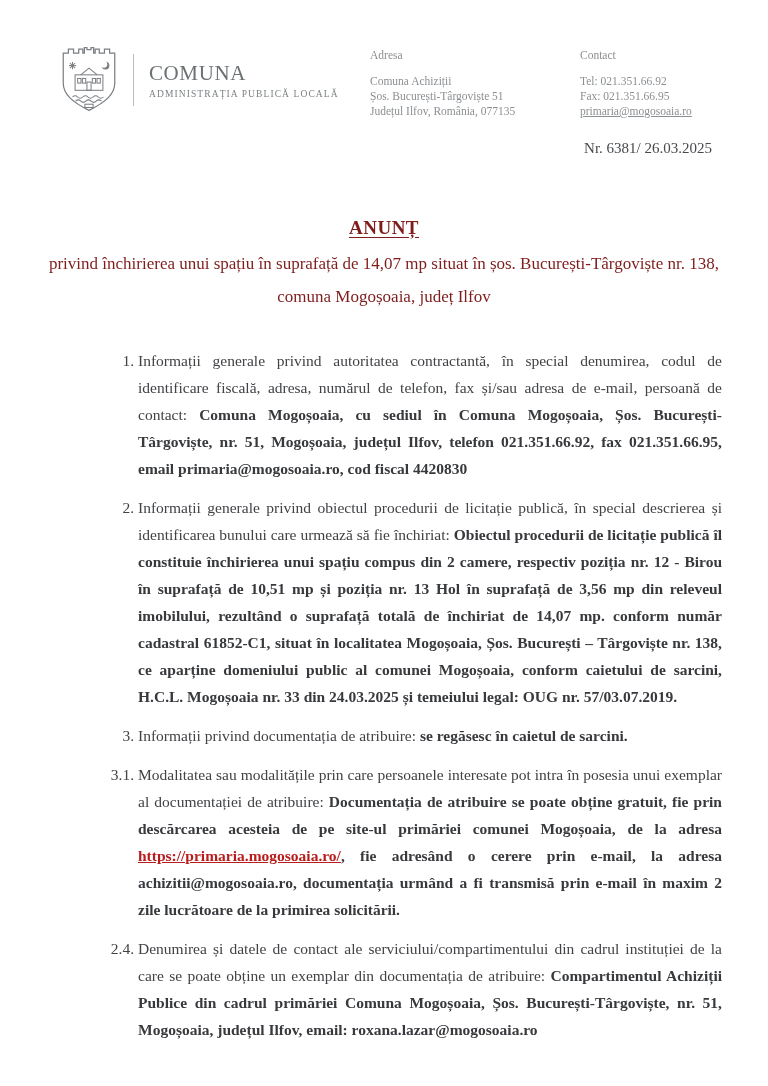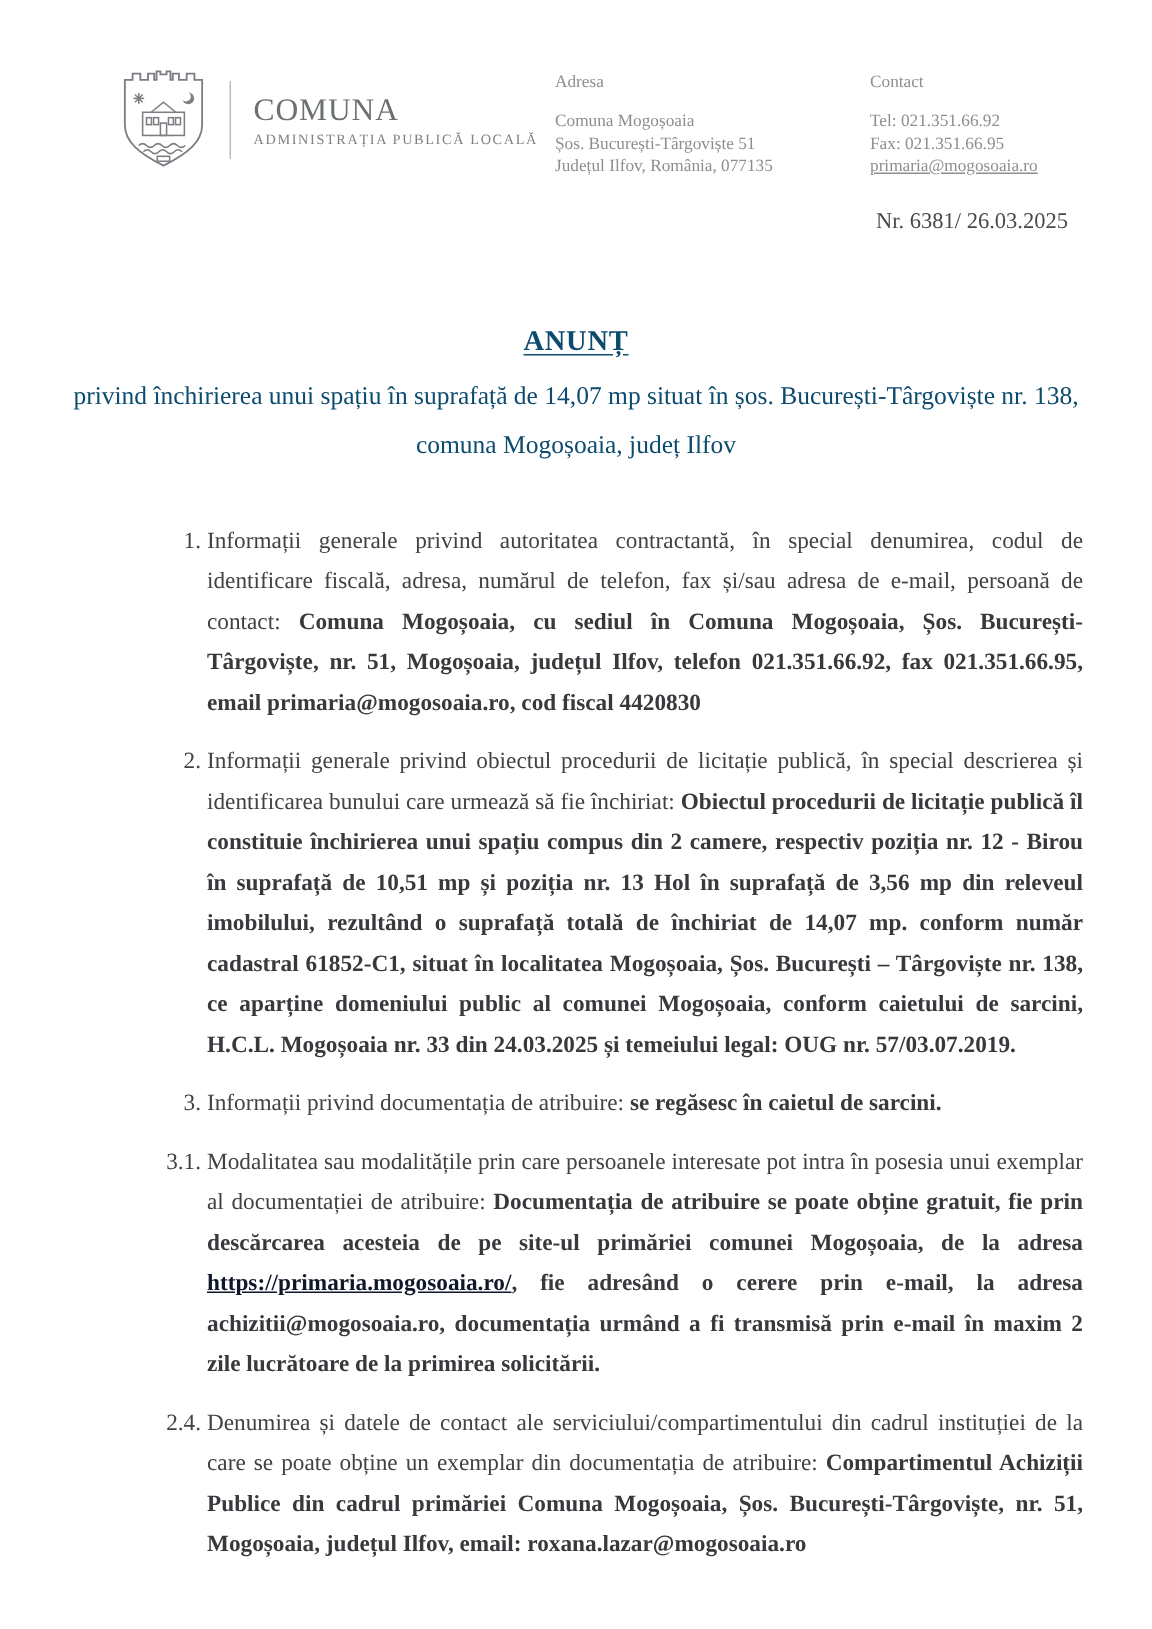--- a/index.html
+++ b/index.html
@@ -7,48 +7,48 @@
   .page {
     width: 768px; height: 1086px;
     background: #ffffff;
     font-family: "Liberation Serif", serif;
     color: #404245;
     overflow: hidden;
     position: relative;
   }
   
   .header { position: relative; height: 130px; }
-  .brand { position: absolute; left: 80px; top: 46px; display: flex; align-items: center; justify-content: flex-end; }
+  .brand { position: absolute; left: 60px; top: 46px; display: flex; align-items: center; justify-content: flex-end; }
   .logo-wrap { width: 58px; height: 68px; }
   .brand-divider { width: 0; border-left: 1.5px solid #b9bcbe; height: 52px; margin: 0 15px 0 15px; }
   .org { display: flex; flex-direction: column; color: #6b7073; }
   .org-line { font-size: 21px; line-height: 24px; letter-spacing: 0.6px; }
   .org-sub { font-size: 9.5px; letter-spacing: 1.1px; margin-top: 4px; color: #7d8184; }
   .hcol { position: absolute; top: 48px; font-size: 11.5px; line-height: 15px; color: #8b8f92; }
   .hcol-addr { left: 370px; }
   .hcol-contact { left: 580px; }
   .hcol-heading { margin-bottom: 11px; display: inline-block; }
   .hcol a { color: #8b8f92; }
   
   .doc-number { text-align: right; margin: 10px 56px 4px 0; font-size: 15px; color: #47494c; }
   
-  .title-block { text-align: center; color: #0c4a6e; }
+  .title-block { text-align: center; color: #7f1d1d; }
   .doc-title {
     margin-top: 56px; font-size: 19px; font-weight: bold; letter-spacing: 0.5px;
     text-decoration: underline; text-underline-offset: 3px; display: inline-block;
   }
   .doc-subtitle {
     margin: 8px 42px 0 42px; font-size: 17px; font-weight: normal; line-height: 33px;
   }
   
   .doc-body { margin: 34px 46px 0 100px; font-size: 15.5px; line-height: 27px; }
   .para { position: relative; padding-left: 38px; text-align: justify; margin-bottom: 12px; }
   .para .num { position: absolute; left: 0; top: 0; width: 34px; text-align: right; }
   .para b, .para .bold { font-weight: bold; color: #37393c; }
-  .para a.doc-link { color: #0f172a; font-weight: bold; text-decoration: underline; }
+  .para a.doc-link { color: #b91c1c; font-weight: bold; text-decoration: underline; }
 </style>
 </head>
 <body>
 
 <div class="page">
 
   <div class="header">
     <div class="brand">
       <div class="logo-wrap">
         <svg viewBox="0 0 56 66" width="58" height="68" fill="none" stroke="#7b7f83" stroke-width="1.2">
@@ -86,21 +86,21 @@
       </div>
       <div class="brand-divider"></div>
       <div class="org">
         <span class="org-line">COMUNA</span>
         <span class="org-sub">ADMINISTRAȚIA PUBLICĂ LOCALĂ</span>
       </div>
     </div>
 
     <div class="hcol hcol-addr">
       <span class="hcol-heading">Adresa</span>
-      <div>Comuna Mogoșoaia</div>
+      <div>Comuna Achiziții</div>
       <div>Șos. București-Târgoviște 51</div>
       <div>Județul Ilfov, România, 077135</div>
     </div>
 
     <div class="hcol hcol-contact">
       <span class="hcol-heading">Contact</span>
       <div>Tel: 021.351.66.92</div>
       <div>Fax: 021.351.66.95</div>
       <div><a href="#">primaria@mogosoaia.ro</a></div>
     </div>

